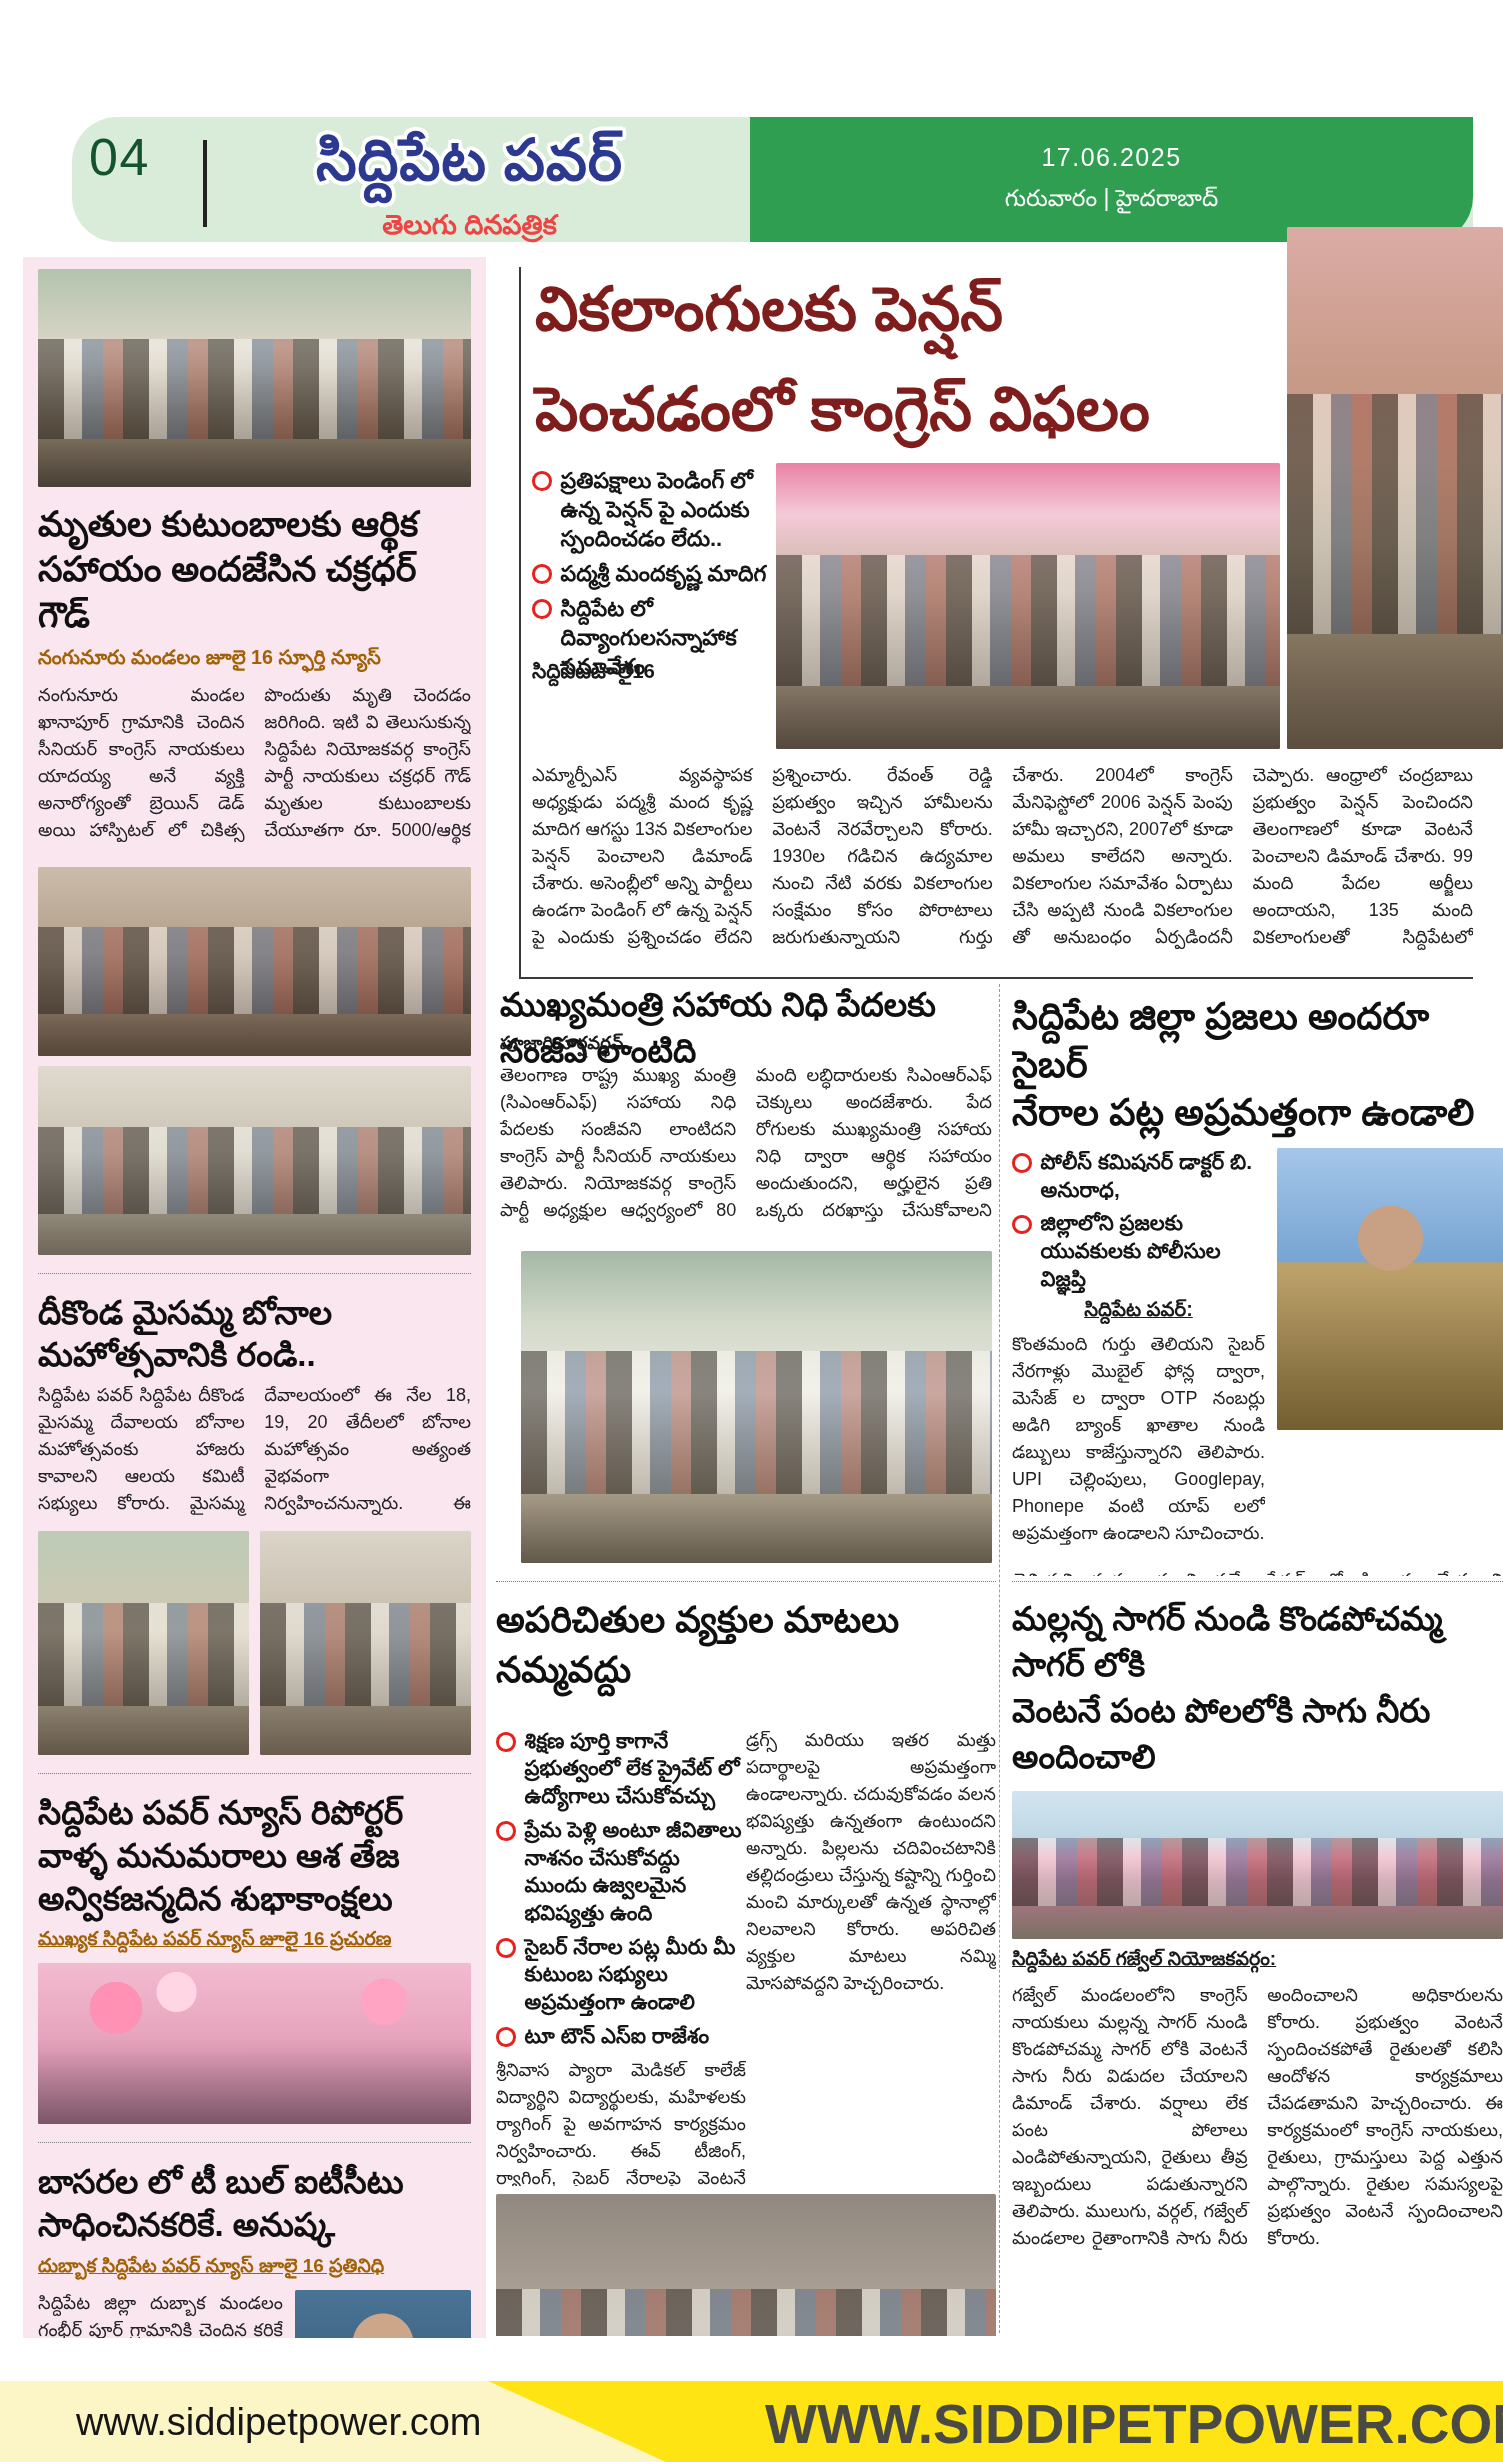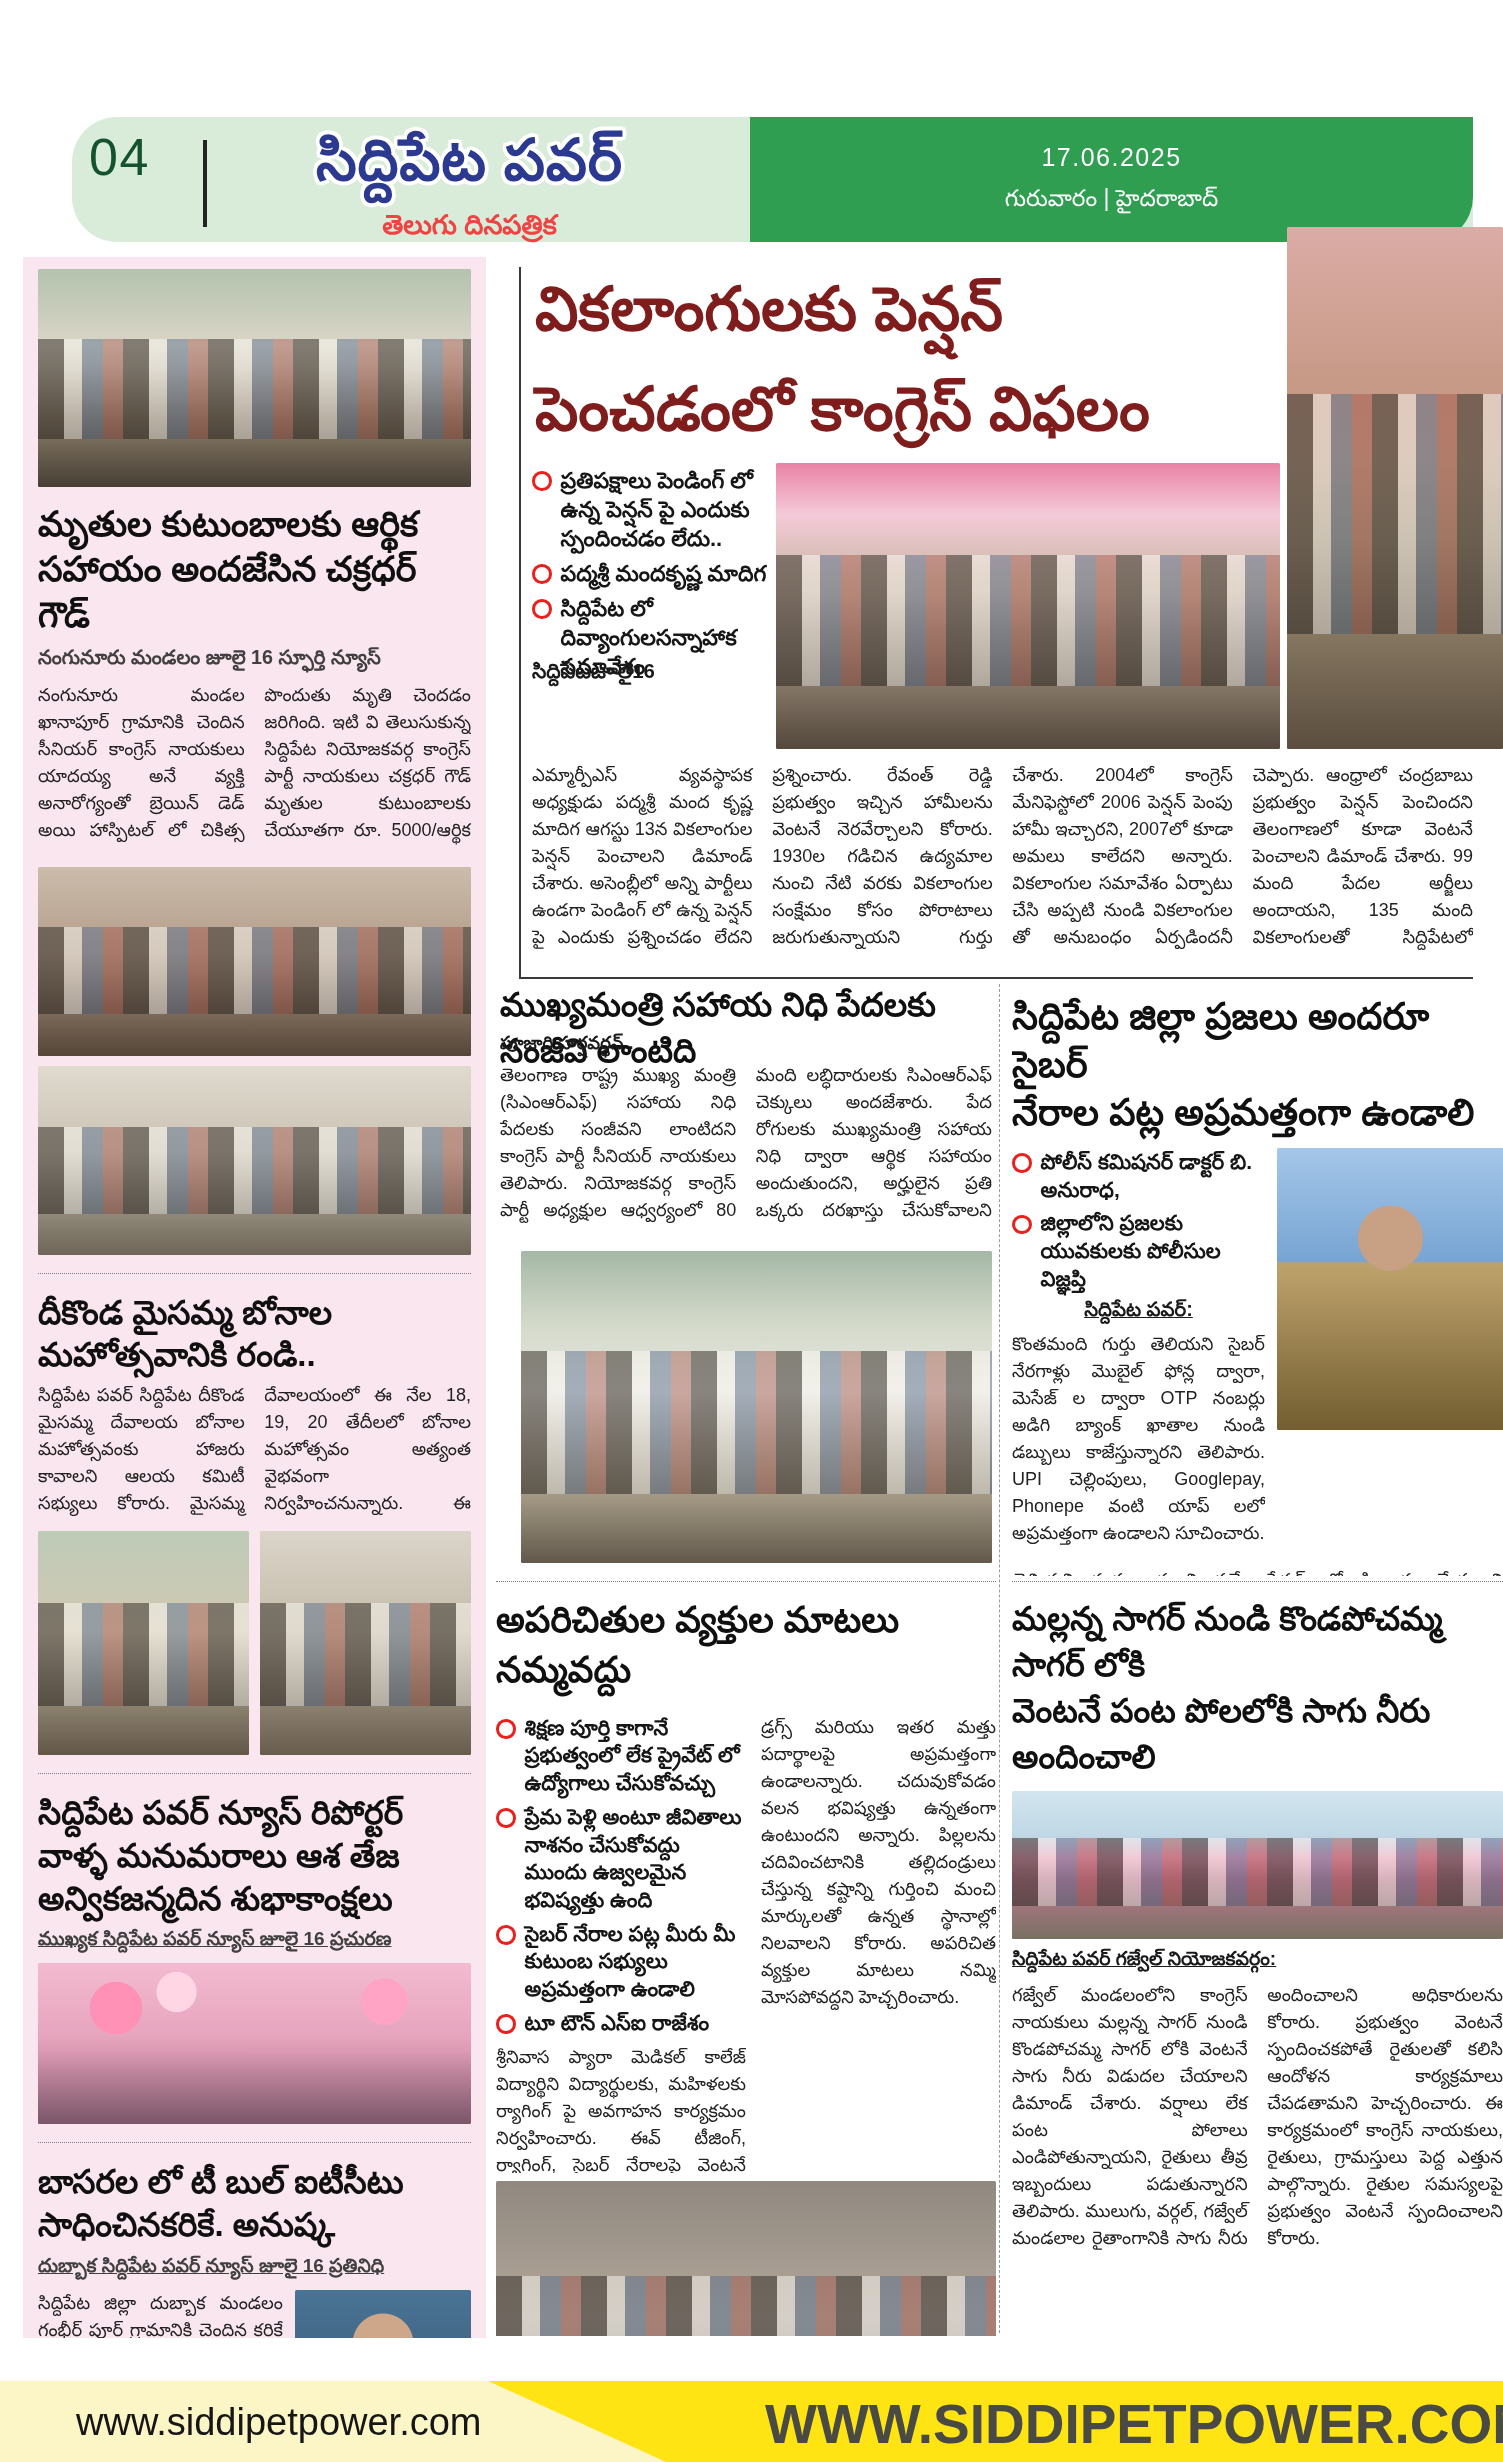--- a/index.html
+++ b/index.html
@@ -16,21 +16,21 @@
   .pn-bar{position:absolute;left:203px;top:140px;width:3.8px;height:87px;background:#232323;}
   .masthead{position:absolute;left:227px;top:126px;width:485px;text-align:center;}
   .mast-title{font-size:58px;font-weight:bold;color:#2b3990;letter-spacing:0.8px;
      text-shadow:-3px -3px 0 #fff,3px -3px 0 #fff,-3px 3px 0 #fff,3px 3px 0 #fff,0 3.8px 0 #fff,0 -3.8px 0 #fff,3.8px 0 0 #fff,-3.8px 0 0 #fff;}
   .mast-sub{font-size:27px;font-weight:bold;color:#ef4444;margin-top:1.5px;}
   .hdr-date{font-size:25px;letter-spacing:1.5px;}
   .hdr-day{font-size:23px;margin-top:13px;}
 
   
   .hl{font-weight:bold;color:#101010;}
-  .byline{font-weight:bold;color:#404040;}
+  .byline{font-weight:bold;color:#a16207;}
   .bodytxt{font-size:18px;line-height:1.5;text-align:justify;color:#222;}
   .two-col{column-count:2;column-gap:19.7px;}
   .dotted{border-top:1.5px dotted #7a7a7a;height:0;}
   .ring{display:inline-block;width:13.6px;height:13.6px;border:3px solid #e8211d;border-radius:50%;flex:0 0 auto;margin:5.3px 9px 0 0;}
   .bullet-row{display:flex;align-items:flex-start;margin-bottom:6px;}
   .bullet-txt{font-size:22px;font-weight:bold;line-height:1.32;color:#161616;}
   .photo{position:relative;overflow:hidden;border-radius:1.5px;background-repeat:no-repeat;background-size:cover;}
   .photo::after{content:"";position:absolute;inset:0;
      background:linear-gradient(0deg,rgba(0,0,0,.22),rgba(255,255,255,.06) 55%);}
   .band::before{content:"";position:absolute;left:0;right:0;top:32%;height:46%;
@@ -97,21 +97,21 @@
   .cyb-by{font-size:19.7px;font-weight:bold;text-align:center;text-decoration:underline;margin:6px 0 4.5px 0;}
   .cyb-b1{height:227px;overflow:hidden;}
   .ph-police{flex:0 0 227px;height:282px;
        background:radial-gradient(circle at 50% 32%,#c59a7c 0 32px,transparent 33px),
                   linear-gradient(180deg,#9fc3e8 0%,#6f9fd0 40%,#b99b62 41%,#93793f 100%);}
   .cyb-b2{margin-top:9px;height:151px;overflow:hidden;}
 
   
   .str{position:absolute;left:496px;top:1581px;width:500px;height:755px;overflow:hidden;}
   .str-hl{font-size:36px;margin-top:16.7px;}
-  .str-row{display:flex;gap:15px;margin-top:15px;}
+  .str-row{display:flex;gap:0;margin-top:28px;}
   .str-c1{flex:0 0 250px;}
   .str .bullet-txt{font-size:21px;}
   .str-p1{margin-top:7.6px;height:129px;overflow:hidden;}
   .str-c2{flex:1;height:326px;overflow:hidden;}
   .ph-class{width:100%;height:297px;margin-top:7.6px;
        background:linear-gradient(180deg,#8a8178 0%,#a59a8d 35%,#b5ada2 65%,#6e6459 100%);}
 
   
   .sag{position:absolute;left:1012px;top:1581px;width:491px;height:755px;overflow:hidden;}
   .sag-hl{font-size:33px;line-height:1.4;margin-top:13.6px;}

